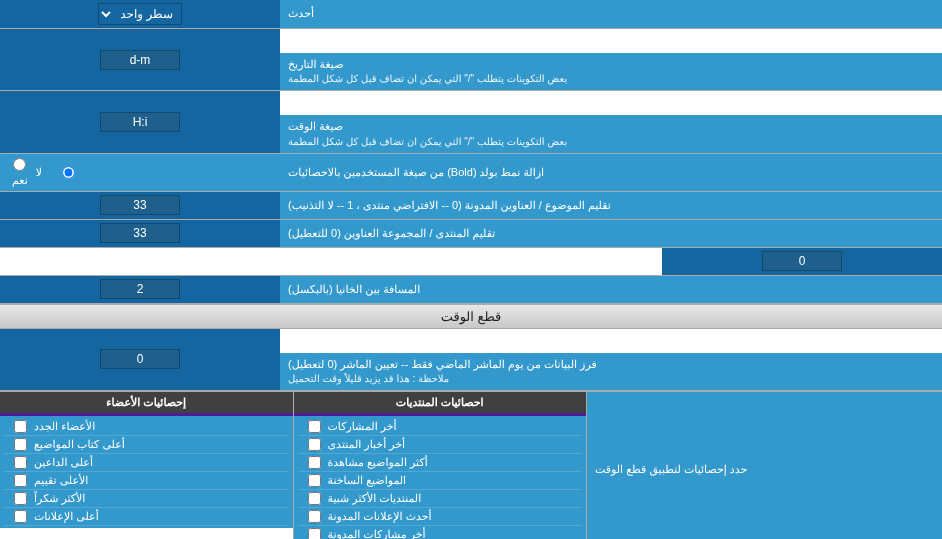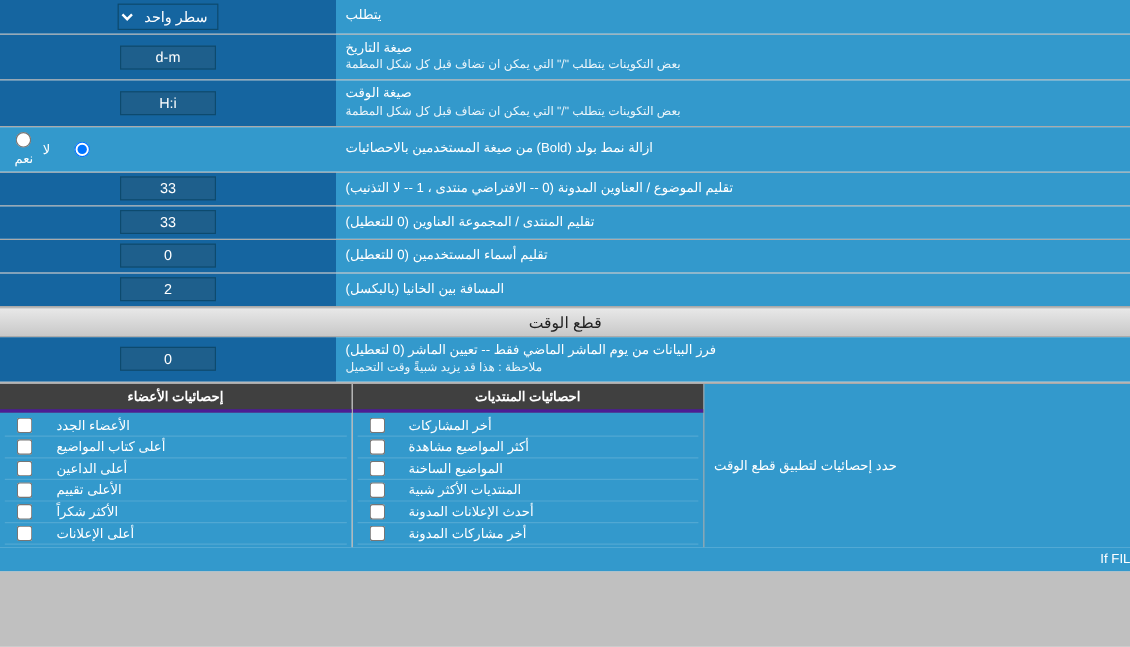--- a/index.html
+++ b/index.html
@@ -36,20 +36,21 @@
       align-items: center;
       justify-content: flex-end;
       font-size: 11px;
       line-height: 1.4;
     }
 
     .label-cell.two-line {
       flex-direction: column;
       align-items: flex-end;
       justify-content: center;
+      margin-top: 24px;
     }
 
     .label-cell .sub-label {
       font-size: 10px;
       opacity: 0.9;
     }
 
     .input-cell {
       background: #1565a0;
       color: #fff;
@@ -122,21 +123,21 @@
       padding: 2px 4px;
     }
 
     .stats-item {
       display: flex;
       align-items: center;
       justify-content: flex-end;
       padding: 2px 6px;
       color: #fff;
       font-size: 11px;
-      gap: 20px;
+      gap: 7px;
       border-bottom: 1px solid rgba(255,255,255,0.15);
     }
 
     .stats-item input[type="checkbox"] {
       accent-color: #fff;
       margin-left: 4px;
     }
 
     .apply-label-cell {
       background: #3399cc;
@@ -165,21 +166,21 @@
       border-bottom: 1px solid #aaa;
     }
   </style>
 </head>
 <body>
 
 <div class="main-container">
 
   <div class="top-row">
     <div class="label-cell" style="background:#3399cc;">
-      <span>يتطلب</span>
+      <span>أحدث</span>
     </div>
     <div class="input-cell">
       <select class="select-dropdown">
         <option>سطر واحد</option>
         <option>سطرين</option>
         <option>ثلاثة أسطر</option>
       </select>
     </div>
   </div>
 
@@ -231,23 +232,20 @@
   <div class="row">
     <div class="label-cell">
       <span>تقليم المنتدى / المجموعة العناوين (0 للتعطيل)</span>
     </div>
     <div class="input-cell">
       <input class="input-box" type="text" value="33" style="">
     </div>
   </div>
 
   <div class="row">
-    <div class="label-cell">
-      <span>تقليم أسماء المستخدمين (0 للتعطيل)</span>
-    </div>
     <div class="input-cell">
       <input class="input-box" type="text" value="0" style="">
     </div>
   </div>
 
   <div class="row">
     <div class="label-cell">
       <span>المسافة بين الخانيا (بالبكسل)</span>
     </div>
     <div class="input-cell">
@@ -255,21 +253,21 @@
     </div>
   </div>
 
   <div class="section-header">
     <span>قطع الوقت</span>
   </div>
 
   <div class="row">
     <div class="label-cell two-line">
       <span>فرز البيانات من يوم الماشر الماضي فقط -- تعيين الماشر (0 لتعطيل)</span>
-      <span class="sub-label">ملاحظة : هذا قد يزيد شبيةً وقت التحميل</span>
+      <span class="sub-label">ملاحظة : هذا قد يزيد قليلاً وقت التحميل</span>
     </div>
     <div class="input-cell">
       <input class="input-box" type="text" value="0" style="">
     </div>
   </div>
 
   <div class="stats-section">
 
     <div class="apply-label-cell">
       <span>حدد إحصائيات لتطبيق قطع الوقت</span>
@@ -278,20 +276,24 @@
     <div class="stats-col">
       <div class="stats-header">
         <span>احصائيات المنتديات</span>
       </div>
       <div class="stats-items">
         <div class="stats-item">
           <span>أخر المشاركات</span>
           <input type="checkbox" style="">
         </div>
         <div class="stats-item">
+          <span>أخر أخبار المنتدى</span>
+          <input type="checkbox" style="">
+        </div>
+        <div class="stats-item">
           <span>أكثر المواضيع مشاهدة</span>
           <input type="checkbox" style="">
         </div>
         <div class="stats-item">
           <span>المواضيع الساخنة</span>
           <input type="checkbox" style="">
         </div>
         <div class="stats-item">
           <span>المنتديات الأكثر شبية</span>
           <input type="checkbox" style="">

